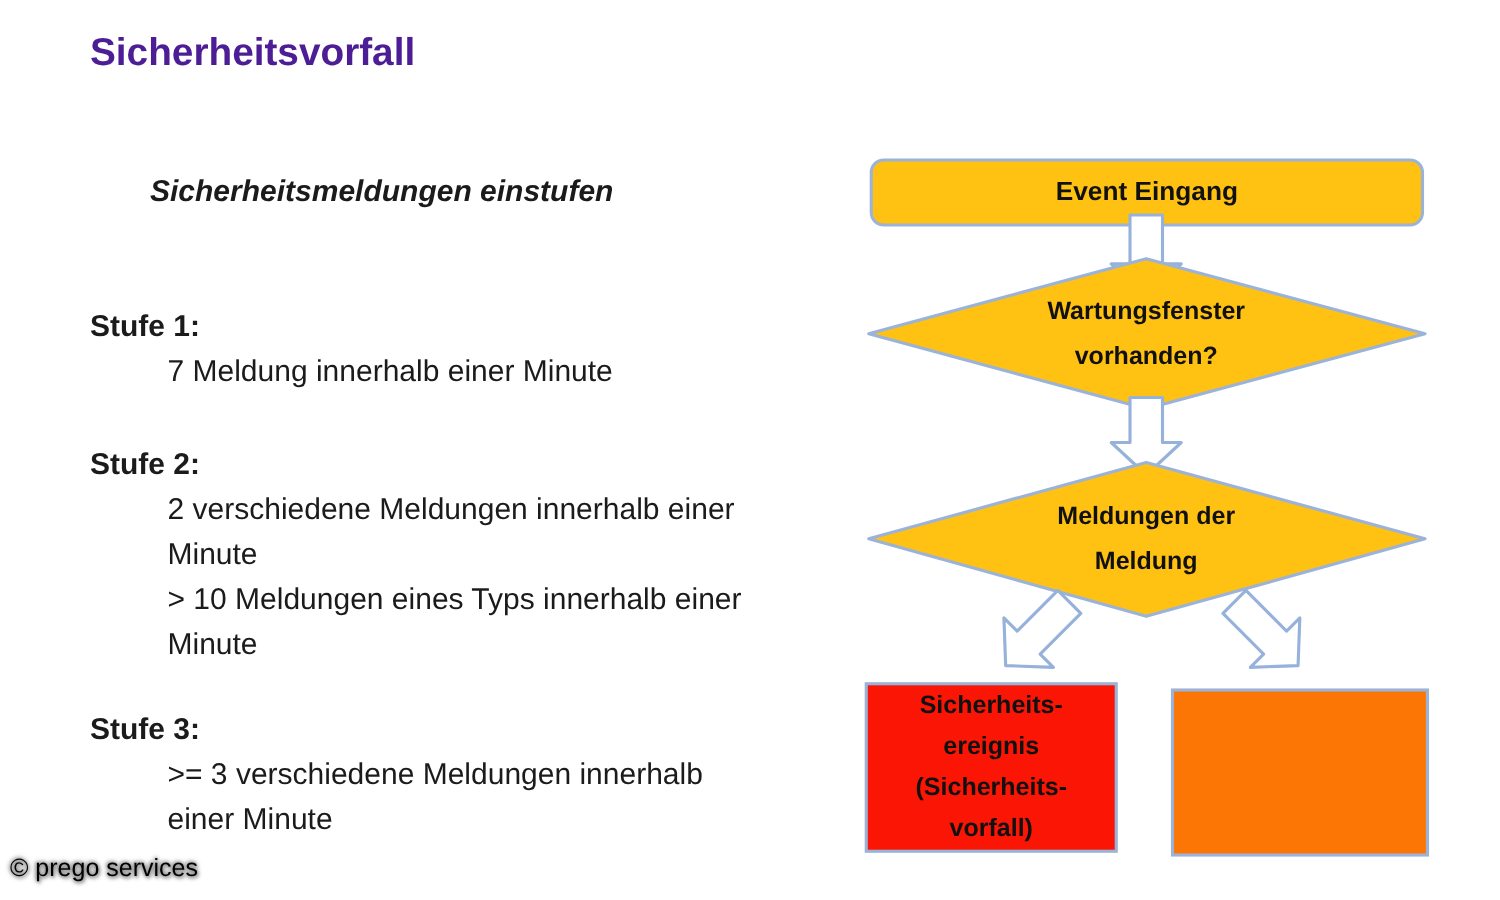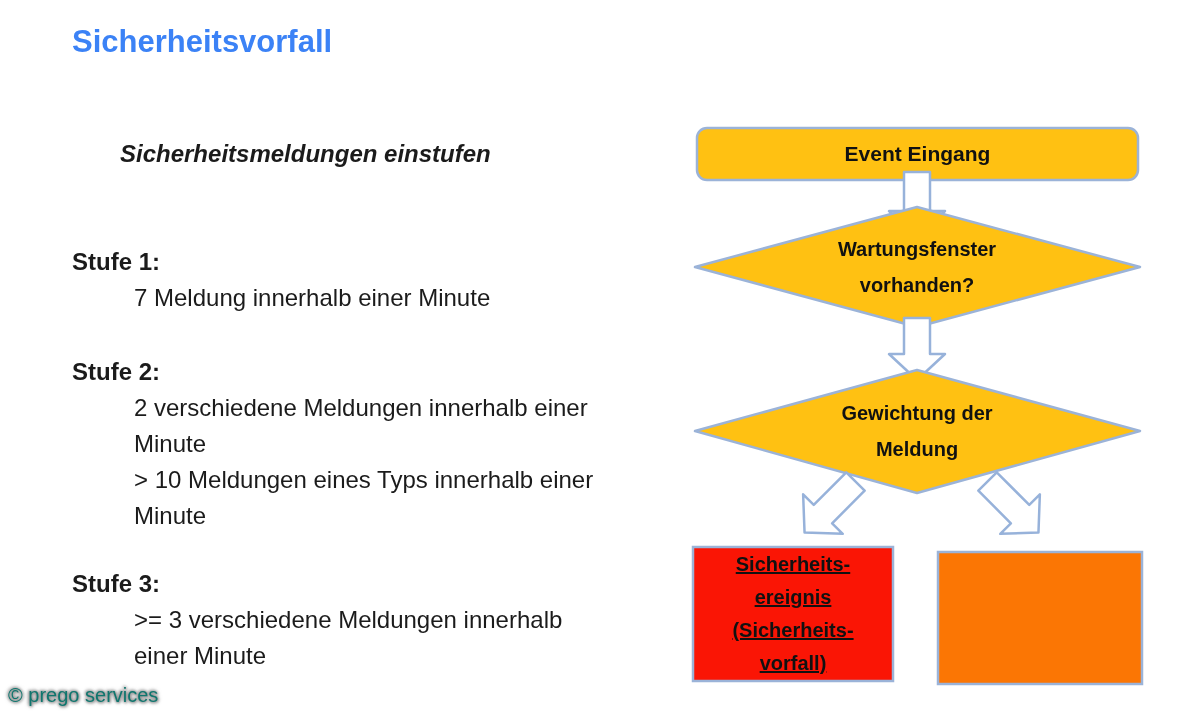--- a/index.html
+++ b/index.html
@@ -13,21 +13,21 @@
     color: #1B1B1B;
     overflow: hidden;
   }
 
   
   .slide-title {
     position: absolute;
     left: 72px; top: 24px;
     font-size: 31px;
     font-weight: bold;
-    color: #3b82f6;
+    color: #4c1d95;
     letter-spacing: 0px;
   }
   .slide-subtitle {
     position: absolute;
     left: 72px; top: 140px;
     font-size: 24px;
     font-weight: bold;
     font-style: italic;
     color: #1B1B1B;
     margin-left: 48px;
@@ -61,29 +61,29 @@
     align-items: center;
     justify-content: center;
     text-align: center;
     font-weight: bold;
     color: #111111;
     white-space: pre-line;
   }
   .label-start    { left: 17px;  top: 13px;  width: 441px; height: 52px;  font-size: 21px; }
   .label-decision1{ left: 87px;  top: 112px; width: 300px; height: 80px;  font-size: 20px; line-height: 36px; }
   .label-decision2{ left: 87px;  top: 276px; width: 300px; height: 80px;  font-size: 20px; line-height: 36px; }
-  .label-outcome-left  { left: 13px;  top: 432px; width: 200px; height: 134px; font-size: 20px; line-height: 33px; text-decoration: underline; }
+  .label-outcome-left  { left: 13px;  top: 432px; width: 200px; height: 134px; font-size: 20px; line-height: 33px; }
   .label-outcome-right { left: 258px; top: 437px; width: 204px; height: 132px; font-size: 20px; line-height: 33px; }
 
   
   .slide-footer {
     position: absolute;
     left: 8px; top: 684px;
     font-size: 20px;
-    color: #0f766e;
+    color: #000000;
     text-shadow: 0 0 3px #8a8a8a, 0 0 5px #9a9a9a, 1px 1px 3px #8a8a8a, -1px -1px 3px #aFaFaF;
   }
 </style>
 </head>
 <body>
 
 <h1 class="slide-title">Sicherheitsvorfall</h1>
 <div class="slide-subtitle">Sicherheitsmeldungen einstufen</div>
 
 <div class="level-block l1">
@@ -121,21 +121,21 @@
     <path d="M320,356 H346 V402 H361 L333,428 L305,402 H320 Z" transform="rotate(-45,333,392)" stroke-width="2.5" stroke-linejoin="round" fill="#FFFFFF" stroke="#97B2DA"></path>
 
     <rect x="13" y="432" width="200" height="134" stroke-width="2.5" fill="#FA1505" stroke="#9BB3D8"></rect>
 
     <rect x="258" y="437" width="204" height="132" stroke-width="2.5" fill="#FB7604" stroke="#9BB3D8"></rect>
   </svg>
 
   <div class="node-label label-start">Event Eingang</div>
   <div class="node-label label-decision1">Wartungsfenster
 vorhanden?</div>
-  <div class="node-label label-decision2">Gewichtung der
+  <div class="node-label label-decision2">Meldungen der
 Meldung</div>
   <div class="node-label label-outcome-left">Sicherheits-
 ereignis
 (Sicherheits-
 vorfall)</div>
 </div>
 
 <div class="slide-footer">© prego services</div>
 
 </body></html>

